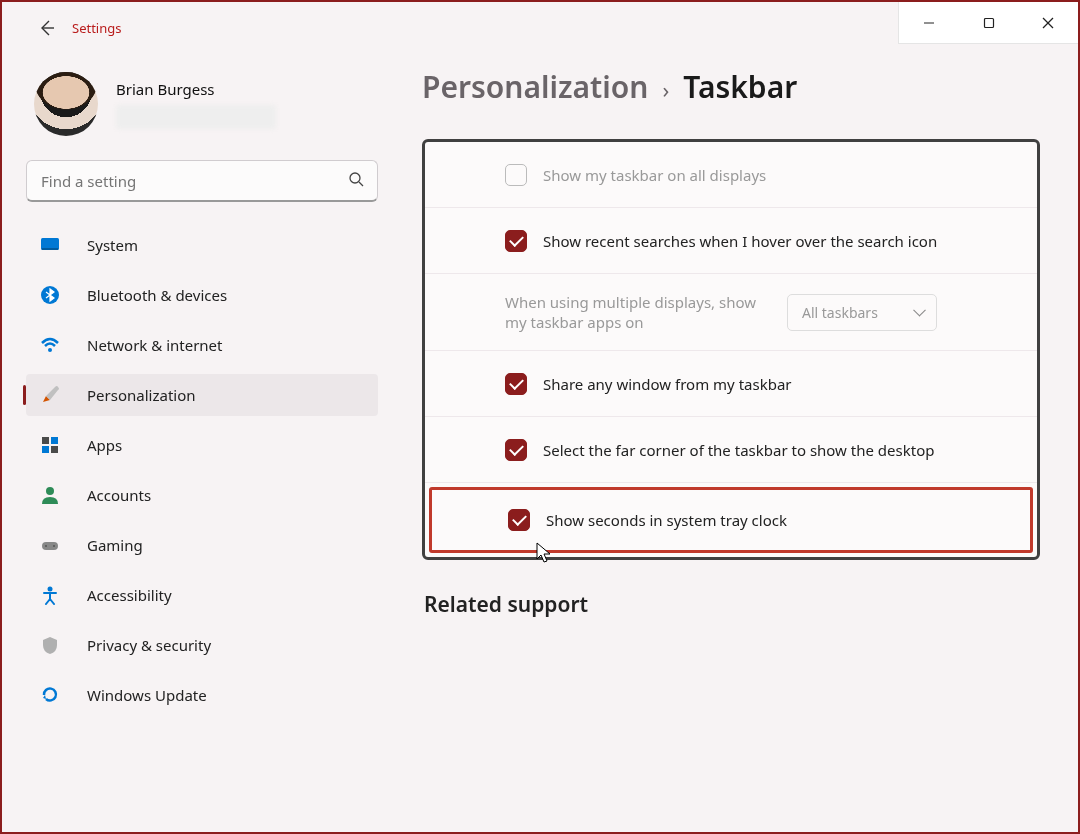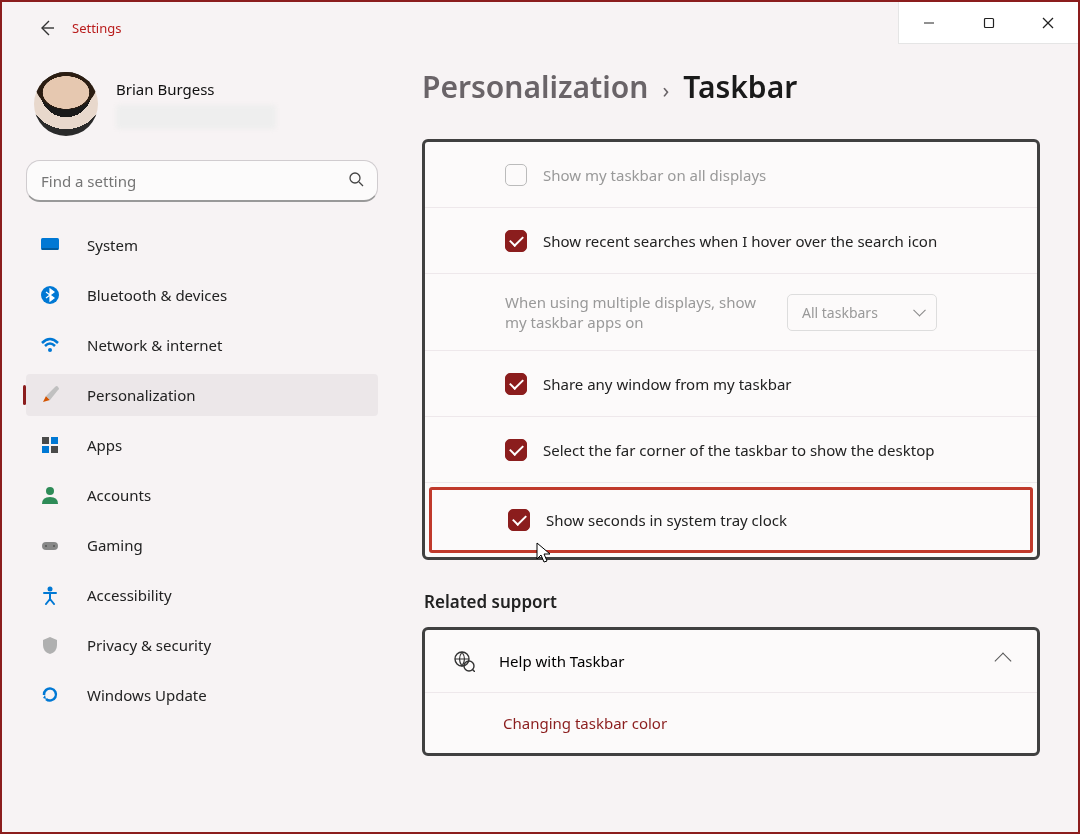--- a/index.html
+++ b/index.html
@@ -100,21 +100,21 @@
     }
     .search-wrap {
       position: relative;
       margin-bottom: 22px;
     }
     .search-input {
       width: 100%;
       height: 42px;
       border: 1px solid #d0cccf;
       border-bottom: 2px solid #999;
-      border-radius: 14px;
+      border-radius: 6px;
       background: #fcfbfb;
       padding: 0 40px 0 14px;
       font-size: 15px;
       color: #555;
     }
     .search-icon {
       position: absolute;
       right: 14px;
       top: 50%;
       transform: translateY(-50%);
@@ -251,21 +251,21 @@
       border-bottom: 1.5px solid #888;
       transform: translateY(-70%) rotate(45deg);
     }
     .cursor {
       position: absolute;
       left: 534px;
       top: 540px;
       pointer-events: none;
     }
     .support-title {
-      font-size: 17px;
+      font-size: 21px;
       font-weight: 600;
       margin: 30px 0 14px 2px;
       color: #222;
     }
     .support-row {
       display: flex;
       align-items: center;
       gap: 24px;
       padding: 20px 28px;
       font-size: 15px;
@@ -469,33 +469,18 @@
         <span class="checkbox checked"></span>
         <span class="row-label">Select the far corner of the taskbar to show the desktop</span>
       </div>
       <div class="row highlight">
         <span class="checkbox checked"></span>
         <span class="row-label">Show seconds in system tray clock</span>
       </div>
     </div>
 
     <h3 class="support-title">Related support</h3>
-    <div class="panel">
-      <div class="support-row">
-        <span class="faq-icon">
-          <svg width="22" height="22" viewBox="0 0 22 22">
-              <circle cx="9" cy="9" r="7" fill="none" stroke="#333" stroke-width="1.4"></circle>
-              <path d="M2 9 L16 9 M9 2 Q14 9 9 16 Q4 9 9 2" stroke="#333" stroke-width="1.2" fill="none"></path>
-              <circle cx="16" cy="16" r="5" fill="none" stroke="#333" stroke-width="1.4"></circle>
-              <line x1="19.5" y1="19.5" x2="22" y2="22" stroke="#333" stroke-width="1.4"></line>
-            </svg>
-        </span>
-        <span>Help with Taskbar</span>
-        <span class="chevron-up"></span>
-      </div>
-      <div class="support-link">Changing taskbar color</div>
-    </div>
   </main>
 </div>
 
 <svg class="cursor" width="18" height="22" viewBox="0 0 18 22">
   <path d="M1 1 L1 17 L5 13 L8 20 L11 19 L8 12 L14 12 Z" fill="#fff" stroke="#000" stroke-width="1"></path>
 </svg>
 
 </body></html>

